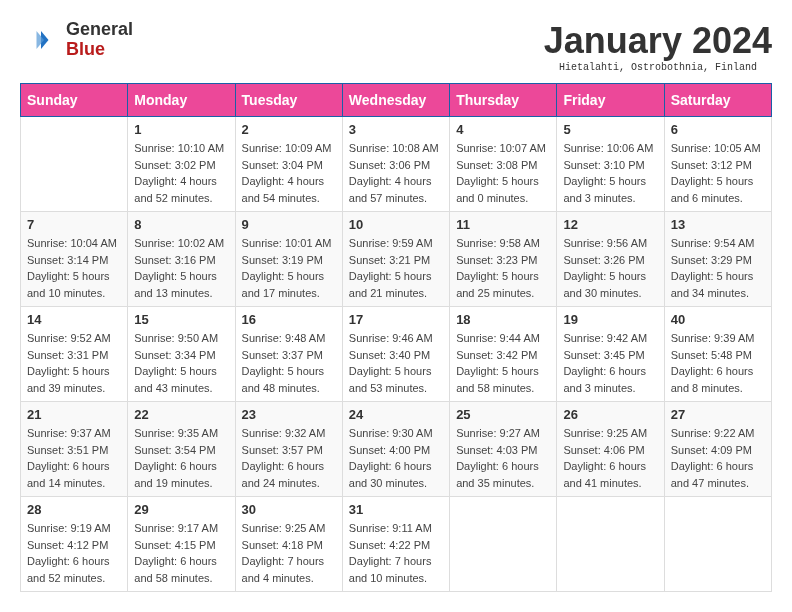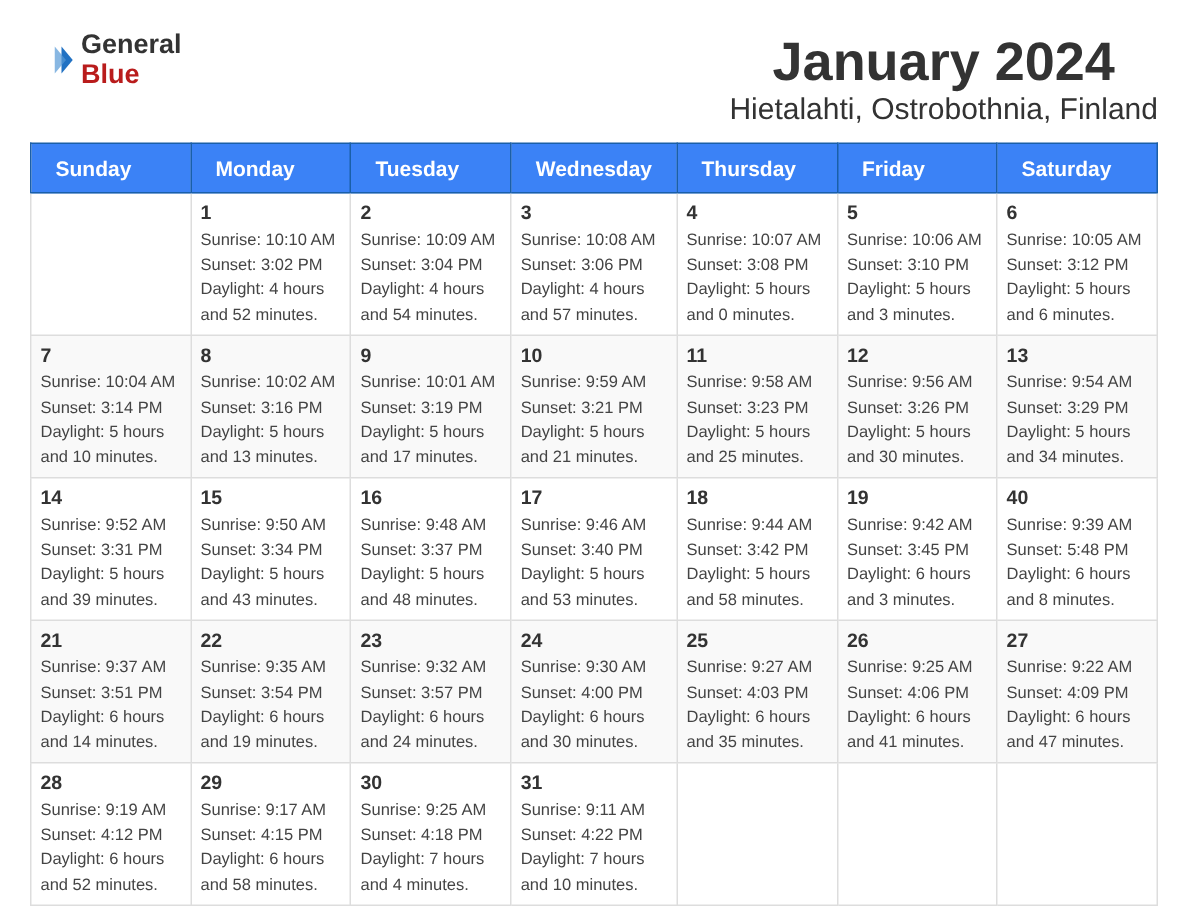--- a/index.html
+++ b/index.html
@@ -12,21 +12,21 @@
     }
     .header-section {
       display: flex;
       justify-content: space-between;
       align-items: flex-start;
       margin-bottom: 10px;
     }
     .logo {
       display: flex;
       align-items: center;
-      gap: 4px;
+      gap: 16px;
     }
     .logo-text {
       display: flex;
       flex-direction: column;
       line-height: 1.1;
     }
     .logo-general {
       font-size: 18px;
       font-weight: bold;
       color: #333;
@@ -42,33 +42,34 @@
     }
     .title-section {
       text-align: center;
     }
     .month-title {
       font-size: 36px;
       font-weight: bold;
       color: #333;
     }
     .location-subtitle {
-      font-size: 20px;
-      color: #333;
+      font-size: 10px;
+      color: #333;
+      font-family: Liberation Mono, monospace;
     }
     .calendar-table {
       width: 100%;
       border-collapse: collapse;
       border: 1px solid #ccc;
     }
     .calendar-table th {
-      background-color: #3b82f6;
+      background-color: #ec4899;
       color: #fff;
       text-align: left;
-      padding: 8px 16px;
+      padding: 8px 6px;
       font-size: 14px;
       border: 1px solid #1a5fa8;
     }
     .calendar-table td {
       vertical-align: top;
       border: 1px solid #ddd;
       padding: 5px 6px;
       width: calc(100% / 7);
       min-height: 80px;
       font-size: 11px;

